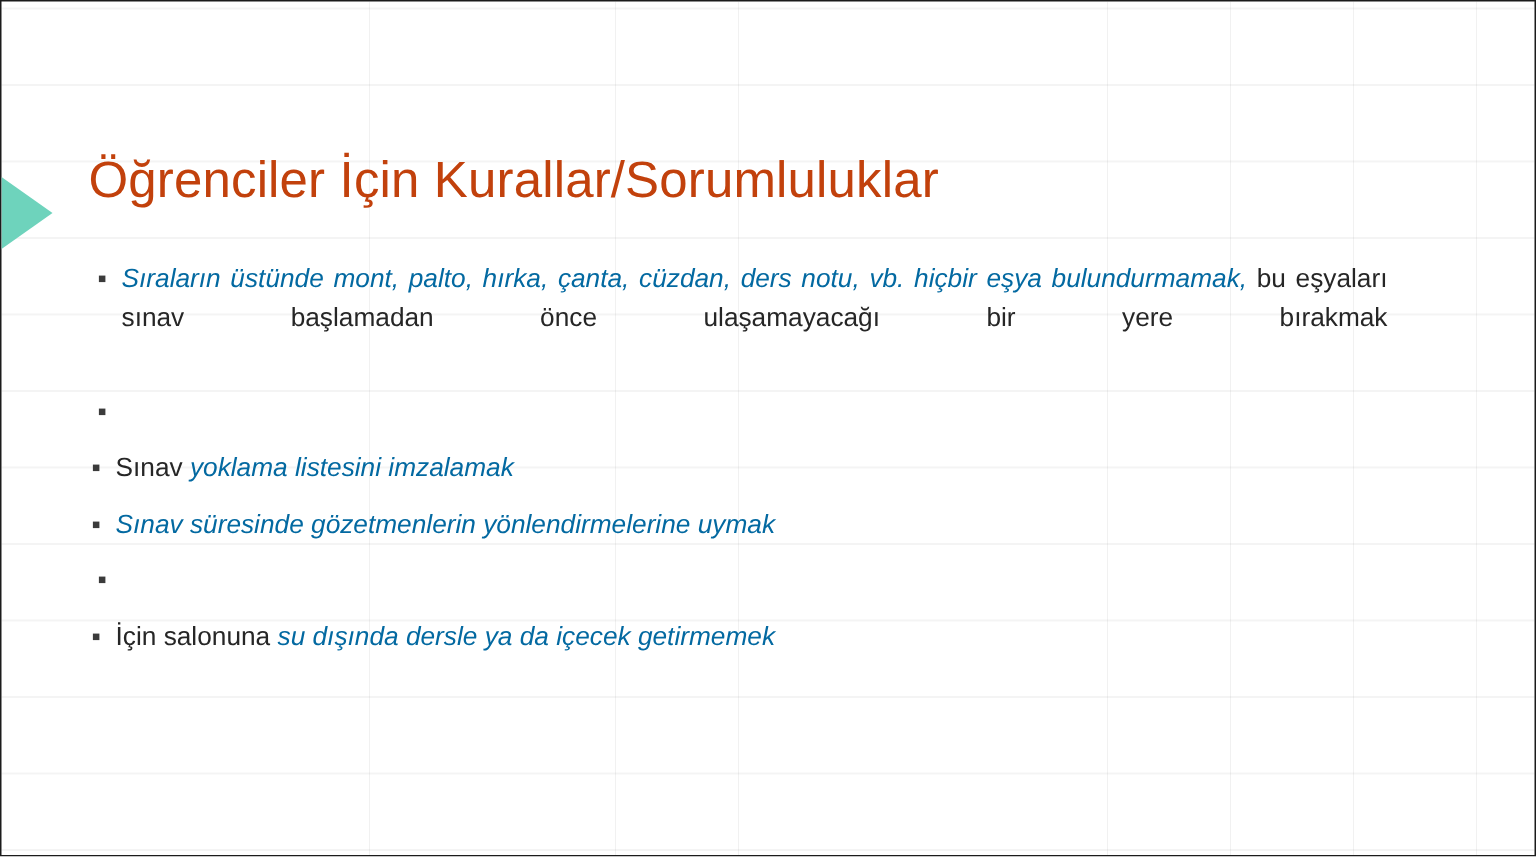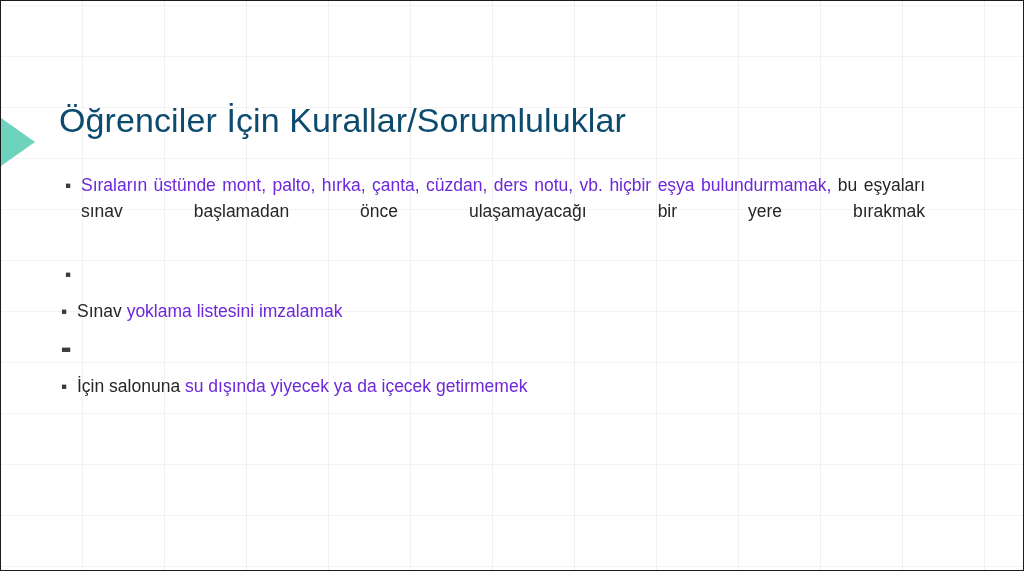--- a/index.html
+++ b/index.html
@@ -45,21 +45,21 @@
     top: 0;
     width: 866px;
     height: 571px;
   }
   #title {
     position: absolute;
     top: 98px;
     left: 0;
     font-size: 34px;
     line-height: 42px;
-    color: #0c4a6e;
+    color: #c2410c;
     font-weight: normal;
     letter-spacing: 0.1px;
     white-space: nowrap;
   }
   #bullets {
     position: absolute;
     top: 172px;
     left: 0;
     width: 866px;
   }
@@ -78,21 +78,21 @@
   .bullet .marker {
     position: absolute;
     left: 2px;
     top: 0;
     font-size: 17.5px;
     line-height: 25.5px;
     color: #3b3b3b;
   }
   .bullet.indent-wide { padding-left: 22px; }
   .bullet.indent-wide .marker { left: 6px; }
-  .red { color: #6d28d9; }
+  .red { color: #0369a1; font-style: italic; }
   .blk { color: #262626; }
   
   .bullet.justify::after {
     content: "";
     display: inline-block;
     width: 100%;
   }
 </style>
 </head>
 <body>
@@ -104,19 +104,19 @@
   <div id="accent"></div>
 
   <div id="content">
 
     <div id="title">Öğrenciler İçin Kurallar/Sorumluluklar</div>
 
     <div id="bullets">
         <div class="bullet justify indent-wide"><span class="marker">▪</span><span class="red">Sıraların üstünde mont, palto, hırka, çanta, cüzdan, ders notu, vb. hiçbir eşya bulundurmamak,</span><span class="blk"> bu eşyaları sınav başlamadan önce ulaşamayacağı bir yere bırakmak</span></div>
         <div class="bullet justify indent-wide"><span class="marker">▪</span></div>
         <div class="bullet"><span class="marker">▪</span><span class="blk">Sınav </span><span class="red">yoklama listesini imzalamak</span></div>
-        <div class="bullet"><span class="marker">▪</span></div>
+        <div class="bullet"><span class="marker">▪</span><span class="red">Sınav süresinde gözetmenlerin yönlendirmelerine uymak</span></div>
         <div class="bullet justify indent-wide"><span class="marker">▪</span></div>
-        <div class="bullet"><span class="marker">▪</span><span class="blk">İçin salonuna </span><span class="red">su dışında yiyecek ya da içecek getirmemek</span></div>
+        <div class="bullet"><span class="marker">▪</span><span class="blk">İçin salonuna </span><span class="red">su dışında dersle ya da içecek getirmemek</span></div>
       </div>
 
   </div>
 </div>
 
 </body></html>

